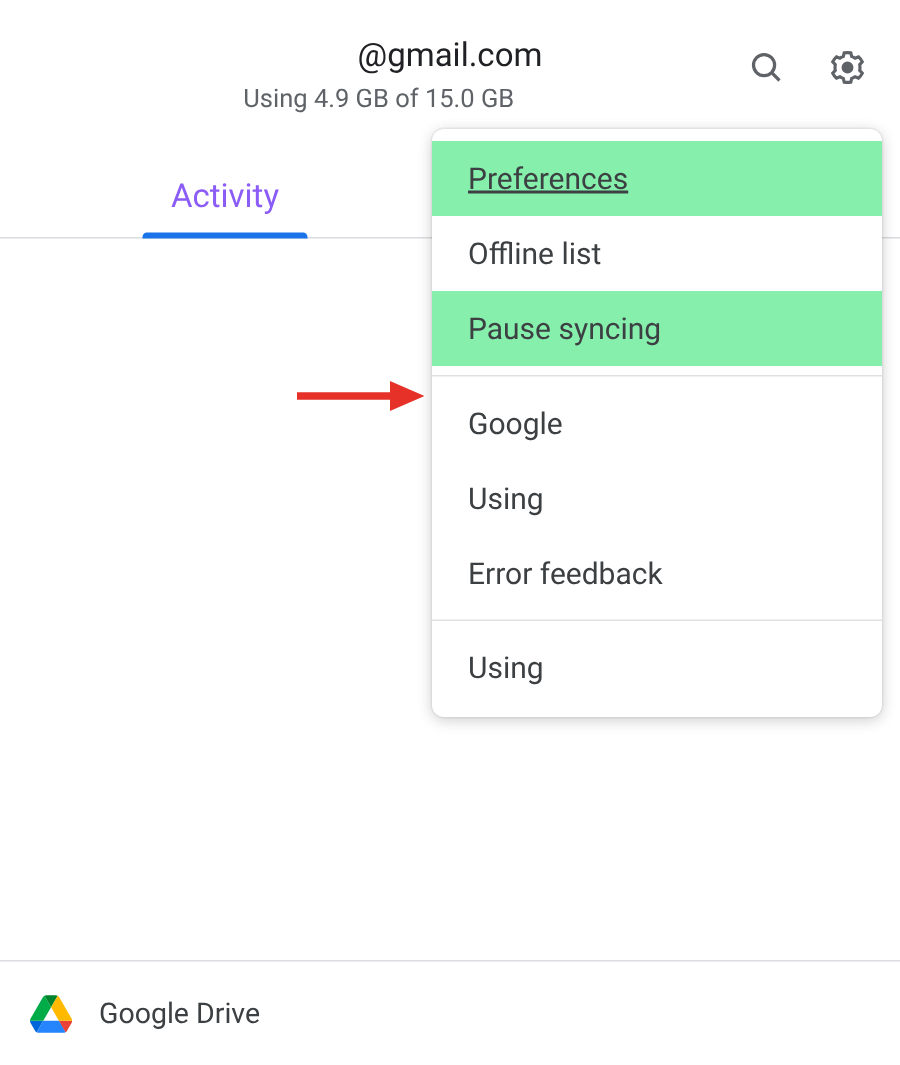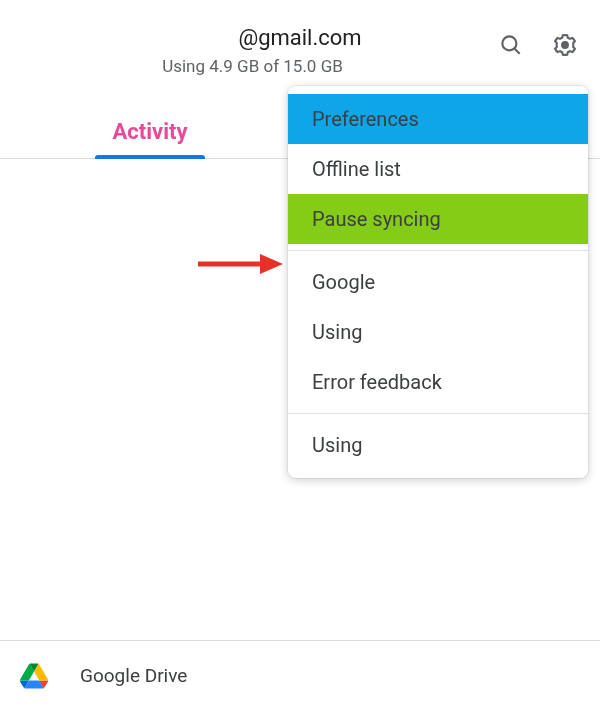--- a/index.html
+++ b/index.html
@@ -53,22 +53,22 @@
     .tab {
       flex: 1;
       text-align: center;
       padding: 0 0 14px;
       font-size: 22px;
       color: #5f6368;
       cursor: pointer;
       position: relative;
     }
     .tab.active {
-      color: #ec4899;
-      font-weight: 700;
+      color: #8b5cf6;
+      font-weight: 400;
     }
     .tab.active::after {
       content: '';
       position: absolute;
       bottom: -1px;
       left: 50%;
       transform: translateX(-50%);
       width: 110px;
       height: 4px;
       background: #1a73e8;
@@ -85,24 +85,25 @@
       overflow: hidden;
       padding: 8px 0;
     }
     .menu-item {
       padding: 13px 24px;
       font-size: 20px;
       color: #3c4043;
       cursor: pointer;
     }
     .menu-item.highlight {
-      background: #0ea5e9;
+      background: #86efac;
+      text-decoration: underline;
     }
     .menu-item.pale {
-      background: #84cc16;
+      background: #86efac;
     }
     .menu-divider {
       height: 1px;
       background: #e0e0e0;
       margin: 6px 0;
     }
     .arrow {
       position: absolute;
       top: 252px;
       left: 198px;
@@ -113,21 +114,21 @@
     .footer {
       position: absolute;
       bottom: 0;
       left: 0;
       right: 0;
       height: 70px;
       border-top: 1px solid #dadce0;
       display: flex;
       align-items: center;
       padding: 0 20px;
-      gap: 32px;
+      gap: 18px;
     }
     .drive-logo {
       width: 28px;
       height: 28px;
     }
     .footer-label {
       font-size: 19px;
       color: #3c4043;
     }
   </style>

